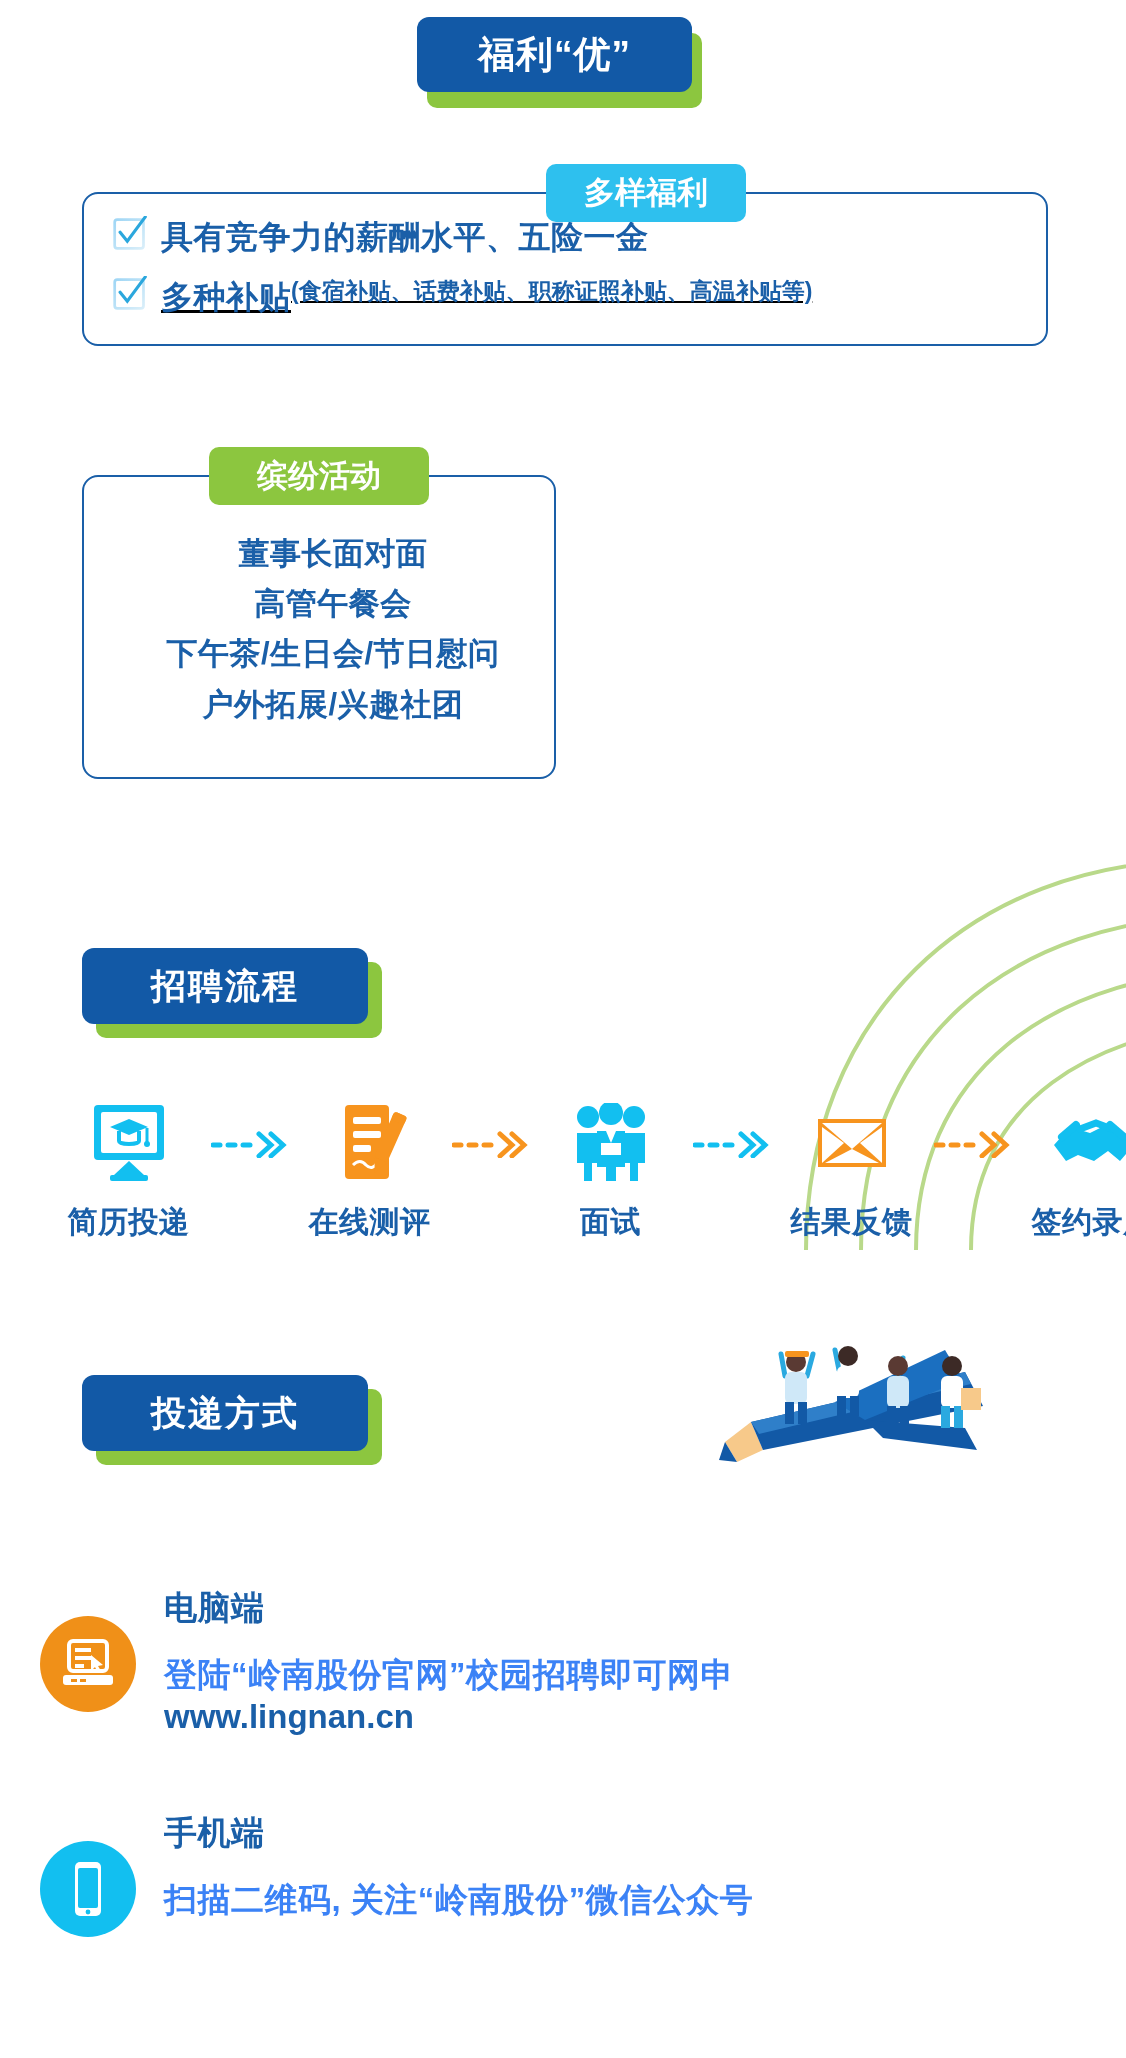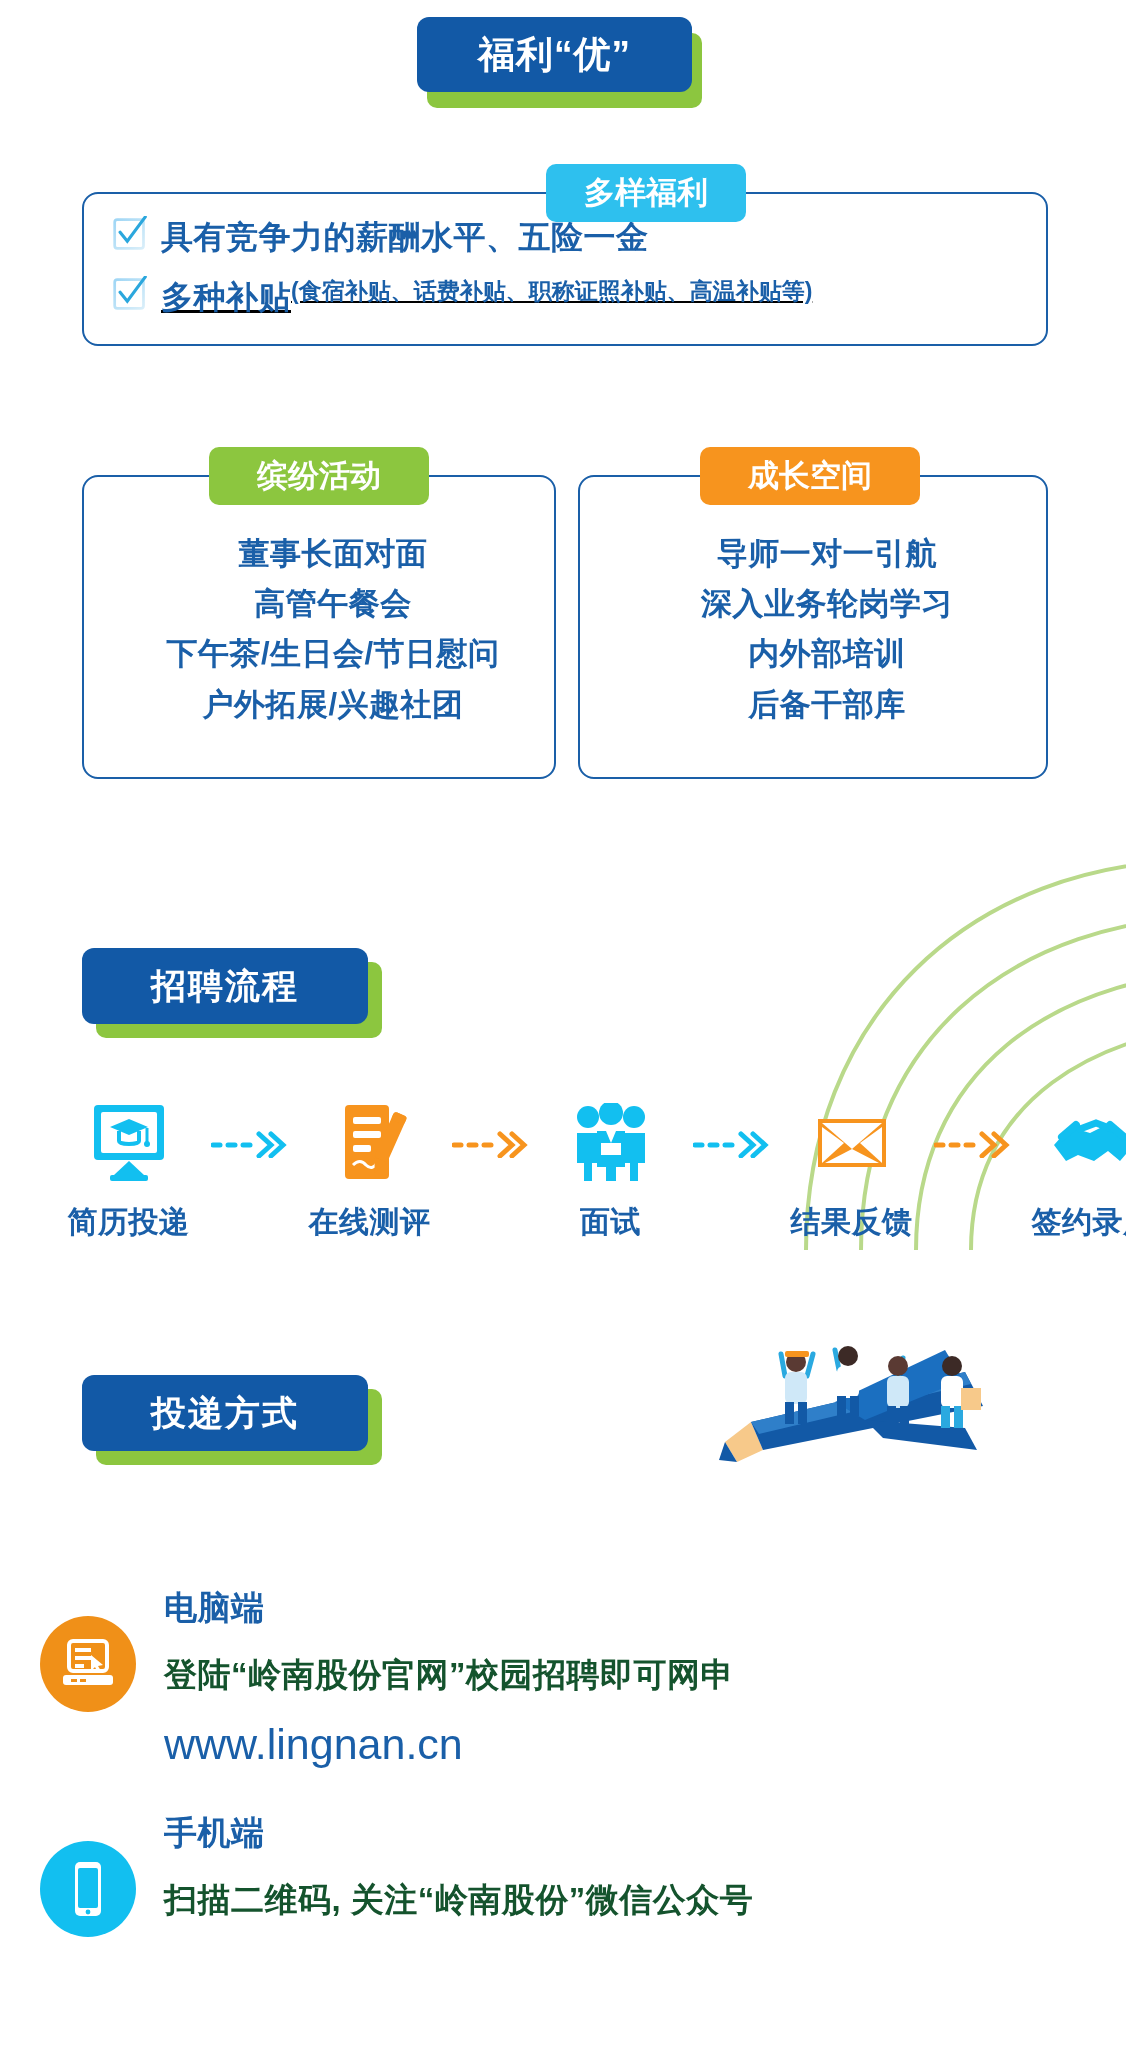--- a/index.html
+++ b/index.html
@@ -67,22 +67,22 @@
   
   .contact{position:absolute;display:flex;align-items:flex-start;}
   #contact-pc{left:40px;top:1578px;}
   #contact-mobile{left:40px;top:1803px;}
   .c-circle{width:96px;height:96px;border-radius:50%;flex:none;margin-right:28px;margin-top:38px;
     display:flex;align-items:center;justify-content:center;}
   .c-pc{background:#f09018;}
   .c-mobile{background:#12bff0;}
   .c-text{padding-top:8px;}
   .c-title{color:#1a5fa8;font-size:33px;font-weight:bold;letter-spacing:.5px;}
-  .c-line{color:#14532d;font-size:33px;font-weight:bold;margin-top:22px;letter-spacing:.5px;}
-  .c-url{color:#1a5fa8;font-size:43px;font-weight:normal;margin-top:22px;letter-spacing:0;}
+  .c-line{color:#3b82f6;font-size:33px;font-weight:bold;margin-top:22px;letter-spacing:.5px;}
+  .c-url{color:#1a5fa8;font-size:33px;font-weight:bold;letter-spacing:0;}
 </style>
 </head>
 <body>
 
 <div class="page">
 
   <svg class="arcs" viewBox="0 0 520 560">
     <g fill="none" stroke="#b9d98a" stroke-width="4">
       <path d="M30 560 C 30 330, 190 170, 430 170"></path>
       <path d="M85 560 C 85 360, 225 225, 460 225"></path>
@@ -130,31 +130,20 @@
     <div class="cat-list">
       <ul>
         <li>董事长面对面</li>
         <li>高管午餐会</li>
         <li>下午茶/生日会/节日慰问</li>
         <li>户外拓展/兴趣社团</li>
       </ul>
     </div>
   </div>
 
-  <div class="panel" id="growth-panel">
-    <div class="panel-badge" id="growth-badge">成长空间</div>
-    <div class="cat-list">
-      <ul>
-        <li>导师一对一引航</li>
-        <li>深入业务轮岗学习</li>
-        <li>内外部培训</li>
-        <li>后备干部库</li>
-      </ul>
-    </div>
-  </div>
 
   <div class="sec-wrap" id="process-badge">
     <div class="sec-green"></div>
     <div class="sec-blue">
       <span>招聘流程</span>
     </div>
   </div>
 
   <div class="steps">
 

